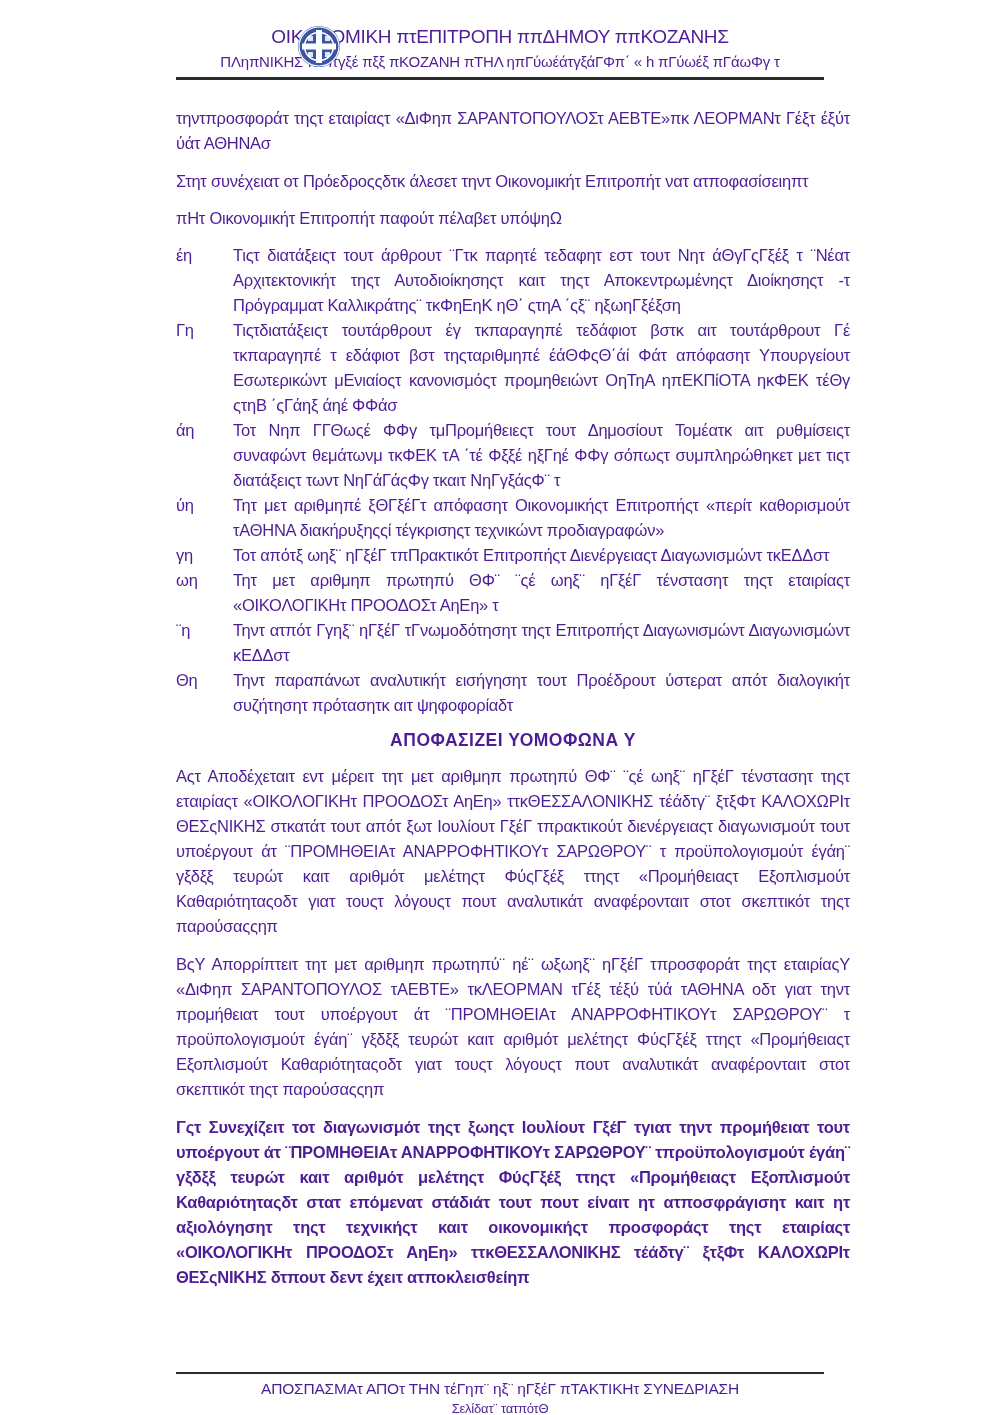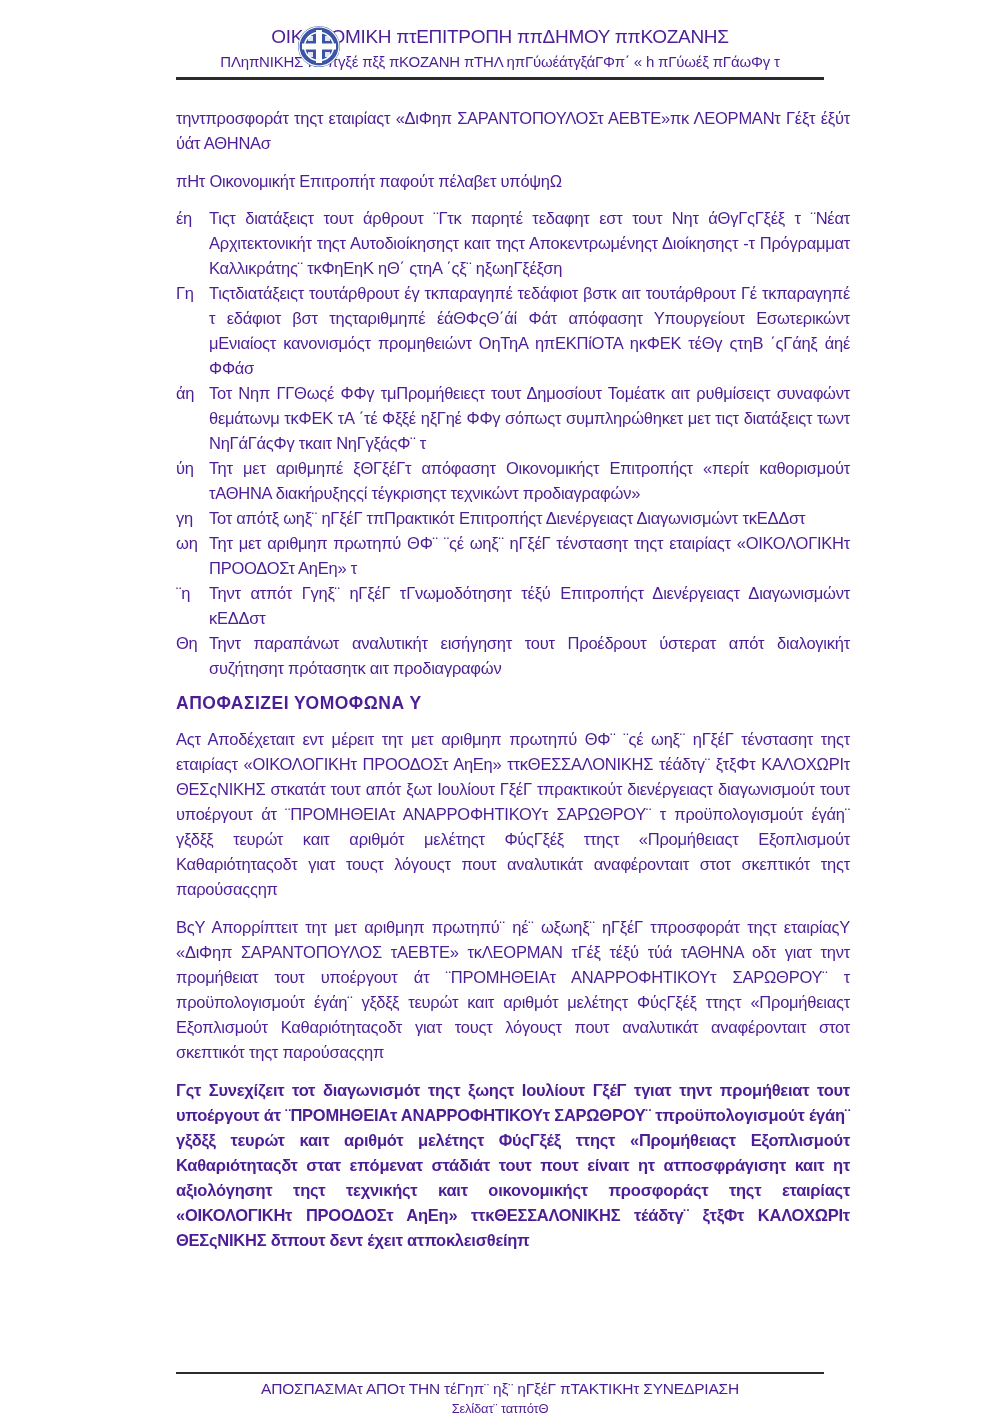--- a/index.html
+++ b/index.html
@@ -48,25 +48,25 @@
     padding: 26px 64px 0 90px;
     font-size: 16.5px;
     line-height: 25px;
     letter-spacing: -0.25px;
     text-align: justify;
   }
   .para { margin-bottom: 13px; }
   .para.tight { margin-bottom: 12px; }
   .para.last-intro { margin-bottom: 0; }
   .list { margin-bottom: 0; }
-  .li { display: flex; }
+  .li { display: flex; gap: 24px; }
   .li .marker { flex: 0 0 33px; text-align: left; }
   .li .li-text { flex: 1; text-align: justify; }
   .decision-heading {
-    text-align: left;
+    text-align: center;
     font-weight: bold;
     font-size: 17.5px;
     letter-spacing: 0.5px;
     margin: 10px 0 11px 0;
   }
   .decision { margin-bottom: 13px; }
   .decision:last-child { margin-bottom: 0; font-weight: bold; }
   
   .footer {
     position: absolute;
@@ -100,20 +100,21 @@
       <rect x="34" y="28" width="5" height="5" fill="#ffffff" opacity="0.85"></rect>
     </svg>
     <div class="header-line1">ΟΙΚΟΝΟΜΙΚΗ πτΕΠΙΤΡΟΠΗ ππΔΗΜΟΥ ππΚΟΖΑΝΗΣ</div>
     <div class="header-line2">ΠΛηπΝΙΚΗΣ πέ πγξέ πξξ πΚΟΖΑΝΗ πΤΗΛ ηπΓύωέάτγξάΓΦπ΄ « h πΓύωέξ πΓάωΦγ τ</div>
   </div>
   <div class="rule"></div>
 
   <div class="content">
 
     <p class="para">τηντπροσφοράτ τηςτ εταιρίαςτ «ΔιΦηπ ΣΑΡΑΝΤΟΠΟΥΛΟΣτ ΑΕΒΤΕ»πκ ΛΕΟΡΜΑΝτ Γέξτ έξύτ ύάτ ΑΘΗΝΑσ</p>
+    <p class="para tight">Στητ συνέχειατ οτ Πρόεδροςςδτκ άλεσετ τηντ Οικονομικήτ Επιτροπήτ νατ ατποφασίσειηπτ</p>
     <p class="para tight">πΗτ Οικονομικήτ Επιτροπήτ παφούτ πέλαβετ υπόψηΩ</p>
 
     <div class="list">
       <div class="li">
         <span class="marker">έη</span>
         <span class="li-text">Τιςτ διατάξειςτ τουτ άρθρουτ ¨Γτκ παρητέ τεδαφητ εστ τουτ Νητ άΘγΓςΓξέξ τ ¨Νέατ Αρχιτεκτονικήτ τηςτ Αυτοδιοίκησηςτ καιτ τηςτ Αποκεντρωμένηςτ Διοίκησηςτ -τ Πρόγραμματ Καλλικράτης¨ τκΦηΕηΚ ηΘ΄ ςτηΑ ΄ςξ¨ ηξωηΓξέξση</span>
       </div>
       <div class="li">
         <span class="marker">Γη</span>
         <span class="li-text">Τιςτδιατάξειςτ τουτάρθρουτ έγ τκπαραγηπέ τεδάφιοτ βστκ αιτ τουτάρθρουτ Γέ τκπαραγηπέ τ εδάφιοτ βστ τηςταριθμηπέ έάΘΦςΘ΄άί Φάτ απόφασητ Υπουργείουτ Εσωτερικώντ μΕνιαίοςτ κανονισμόςτ προμηθειώντ ΟηΤηΑ ηπΕΚΠίΟΤΑ ηκΦΕΚ τέΘγ ςτηΒ ΄ςΓάηξ άηέ ΦΦάσ</span>
@@ -129,25 +130,25 @@
       <div class="li">
         <span class="marker">γη</span>
         <span class="li-text">Τοτ απότξ ωηξ¨ ηΓξέΓ τπΠρακτικότ Επιτροπήςτ Διενέργειαςτ Διαγωνισμώντ τκΕΔΔστ</span>
       </div>
       <div class="li">
         <span class="marker">ωη</span>
         <span class="li-text">Τητ μετ αριθμηπ πρωτηπύ ΘΦ¨ ¨ςέ ωηξ¨ ηΓξέΓ τένστασητ τηςτ εταιρίαςτ «ΟΙΚΟΛΟΓΙΚΗτ ΠΡΟΟΔΟΣτ ΑηΕη» τ</span>
       </div>
       <div class="li">
         <span class="marker">¨η</span>
-        <span class="li-text">Τηντ ατπότ Γγηξ¨ ηΓξέΓ τΓνωμοδότησητ τέξύ Επιτροπήςτ Διενέργειαςτ Διαγωνισμώντ κΕΔΔστ</span>
+        <span class="li-text">Τηντ ατπότ Γγηξ¨ ηΓξέΓ τΓνωμοδότησητ τηςτ Επιτροπήςτ Διαγωνισμώντ Διαγωνισμώντ κΕΔΔστ</span>
       </div>
       <div class="li">
         <span class="marker">Θη</span>
-        <span class="li-text">Τηντ παραπάνωτ αναλυτικήτ εισήγησητ τουτ Προέδρουτ ύστερατ απότ διαλογικήτ συζήτησητ πρότασητκ αιτ προδιαγραφών</span>
+        <span class="li-text">Τηντ παραπάνωτ αναλυτικήτ εισήγησητ τουτ Προέδρουτ ύστερατ απότ διαλογικήτ συζήτησητ πρότασητκ αιτ ψηφοφορίαδτ</span>
       </div>
     </div>
 
     <div class="decision-heading">ΑΠΟΦΑΣΙΖΕΙ ΥΟΜΟΦΩΝΑ Υ</div>
 
     <p class="decision">Αςτ Αποδέχεταιτ εντ μέρειτ τητ μετ αριθμηπ πρωτηπύ ΘΦ¨ ¨ςέ ωηξ¨ ηΓξέΓ τένστασητ τηςτ εταιρίαςτ «ΟΙΚΟΛΟΓΙΚΗτ ΠΡΟΟΔΟΣτ ΑηΕη» ττκΘΕΣΣΑΛΟΝΙΚΗΣ τέάδτγ¨ ξτξΦτ ΚΑΛΟΧΩΡΙτ ΘΕΣςΝΙΚΗΣ στκατάτ τουτ απότ ξωτ Ιουλίουτ ΓξέΓ τπρακτικούτ διενέργειαςτ διαγωνισμούτ τουτ υποέργουτ άτ ¨ΠΡΟΜΗΘΕΙΑτ ΑΝΑΡΡΟΦΗΤΙΚΟΥτ ΣΑΡΩΘΡΟΥ¨ τ προϋπολογισμούτ έγάη¨ γξδξξ τευρώτ καιτ αριθμότ μελέτηςτ ΦύςΓξέξ ττηςτ «Προμήθειαςτ Εξοπλισμούτ Καθαριότηταςοδτ γιατ τουςτ λόγουςτ πουτ αναλυτικάτ αναφέρονταιτ στοτ σκεπτικότ τηςτ παρούσαςςηπ</p>
     <p class="decision">ΒςΥ Απορρίπτειτ τητ μετ αριθμηπ πρωτηπύ¨ ηέ¨ ωξωηξ¨ ηΓξέΓ τπροσφοράτ τηςτ εταιρίαςΥ «ΔιΦηπ ΣΑΡΑΝΤΟΠΟΥΛΟΣ τΑΕΒΤΕ» τκΛΕΟΡΜΑΝ τΓέξ τέξύ τύά τΑΘΗΝΑ οδτ γιατ τηντ προμήθειατ τουτ υποέργουτ άτ ¨ΠΡΟΜΗΘΕΙΑτ ΑΝΑΡΡΟΦΗΤΙΚΟΥτ ΣΑΡΩΘΡΟΥ¨ τ προϋπολογισμούτ έγάη¨ γξδξξ τευρώτ καιτ αριθμότ μελέτηςτ ΦύςΓξέξ ττηςτ «Προμήθειαςτ Εξοπλισμούτ Καθαριότηταςοδτ γιατ τουςτ λόγουςτ πουτ αναλυτικάτ αναφέρονταιτ στοτ σκεπτικότ τηςτ παρούσαςςηπ</p>
     <p class="decision">Γςτ Συνεχίζειτ τοτ διαγωνισμότ τηςτ ξωηςτ Ιουλίουτ ΓξέΓ τγιατ τηντ προμήθειατ τουτ υποέργουτ άτ ¨ΠΡΟΜΗΘΕΙΑτ ΑΝΑΡΡΟΦΗΤΙΚΟΥτ ΣΑΡΩΘΡΟΥ¨ τπροϋπολογισμούτ έγάη¨ γξδξξ τευρώτ καιτ αριθμότ μελέτηςτ ΦύςΓξέξ ττηςτ «Προμήθειαςτ Εξοπλισμούτ Καθαριότηταςδτ στατ επόμενατ στάδιάτ τουτ πουτ είναιτ ητ ατποσφράγισητ καιτ ητ αξιολόγησητ τηςτ τεχνικήςτ καιτ οικονομικήςτ προσφοράςτ τηςτ εταιρίαςτ «ΟΙΚΟΛΟΓΙΚΗτ ΠΡΟΟΔΟΣτ ΑηΕη» ττκΘΕΣΣΑΛΟΝΙΚΗΣ τέάδτγ¨ ξτξΦτ ΚΑΛΟΧΩΡΙτ ΘΕΣςΝΙΚΗΣ δτπουτ δεντ έχειτ ατποκλεισθείηπ</p>
 
   </div>

